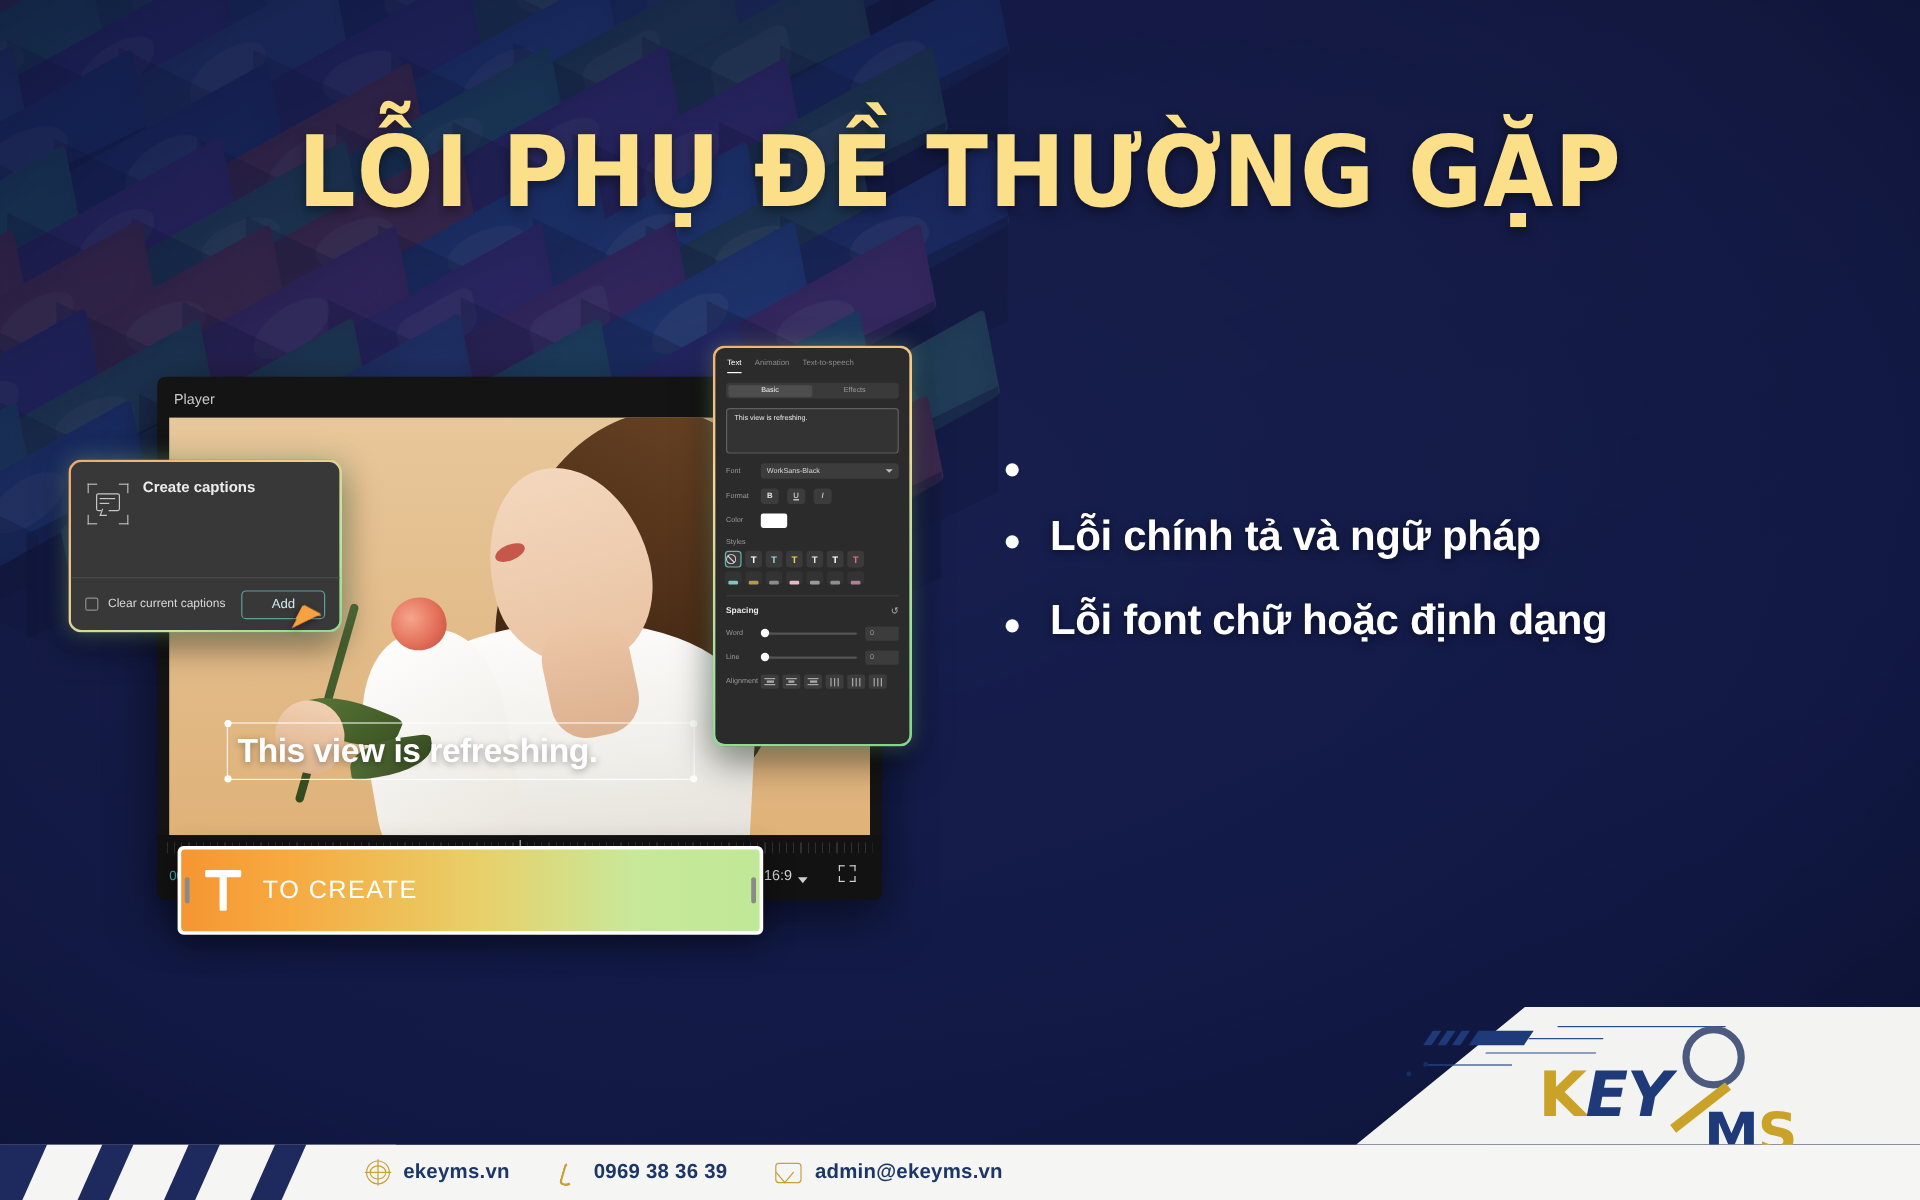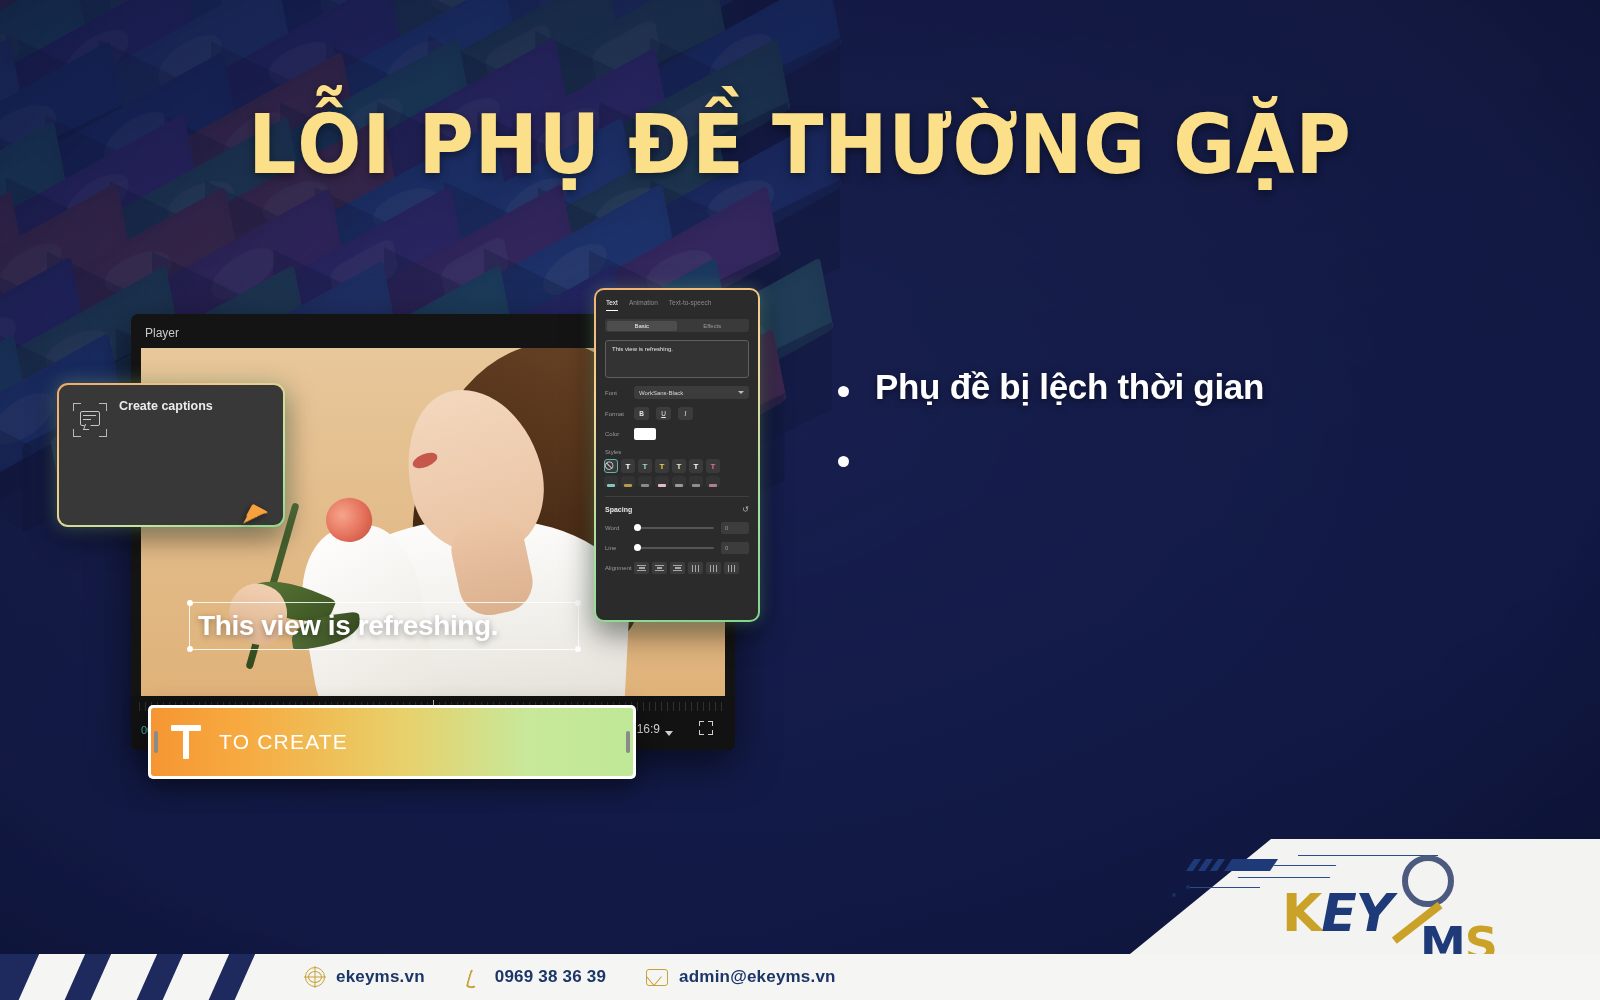--- a/index.html
+++ b/index.html
@@ -877,20 +877,27 @@
         <i></i>
         <i></i>
         <i></i>
       <div class="bub"></div>
       <div class="l1"></div>
         <div class="l2"></div>
     </div>
     <div>
       <div class="cap-title">Create captions</div>
     </div>
+  </div>
+  <div class="cap-foot">
+    <div class="cap-clear">
+      <span class="cbx"></span>
+      <span>Clear current captions</span>
+    </div>
+    <div class="add-btn">Add</div>
   </div>
 </div>
 <div id="cursor"></div>
 
 <div id="tp">
   <div class="tp-tabs">
     <div class="tp-tab active">Text</div>
     <div class="tp-tab">Animation</div>
     <div class="tp-tab">Text-to-speech</div>
   </div>
@@ -1013,24 +1020,28 @@
           <i></i>
           <i></i>
         </span>
     </span>
   </div>
 </div>
 
 <div id="bullets">
   <div class="bullet">
     <span class="dot"></span>
-    <span class="btxt">Phụ đề bị lệch thời gian</span>
   </div>
   <div class="bullet">
     <span class="dot"></span>
+    <span class="btxt">Lỗi chính tả và ngữ pháp</span>
+  </div>
+  <div class="bullet">
+    <span class="dot"></span>
+    <span class="btxt">Lỗi font chữ hoặc định dạng</span>
   </div>
 </div>
 
 <div id="logo">
   <div class="plate"></div>
   <div class="circuit">
     <span class="cbar" style="left:12px;top:6px;width:7px"></span>
     <span class="cbar" style="left:24px;top:6px;width:7px"></span>
     <span class="cbar" style="left:36px;top:6px;width:7px"></span>
     <span class="cbar" style="left:50px;top:6px;width:46px"></span>

